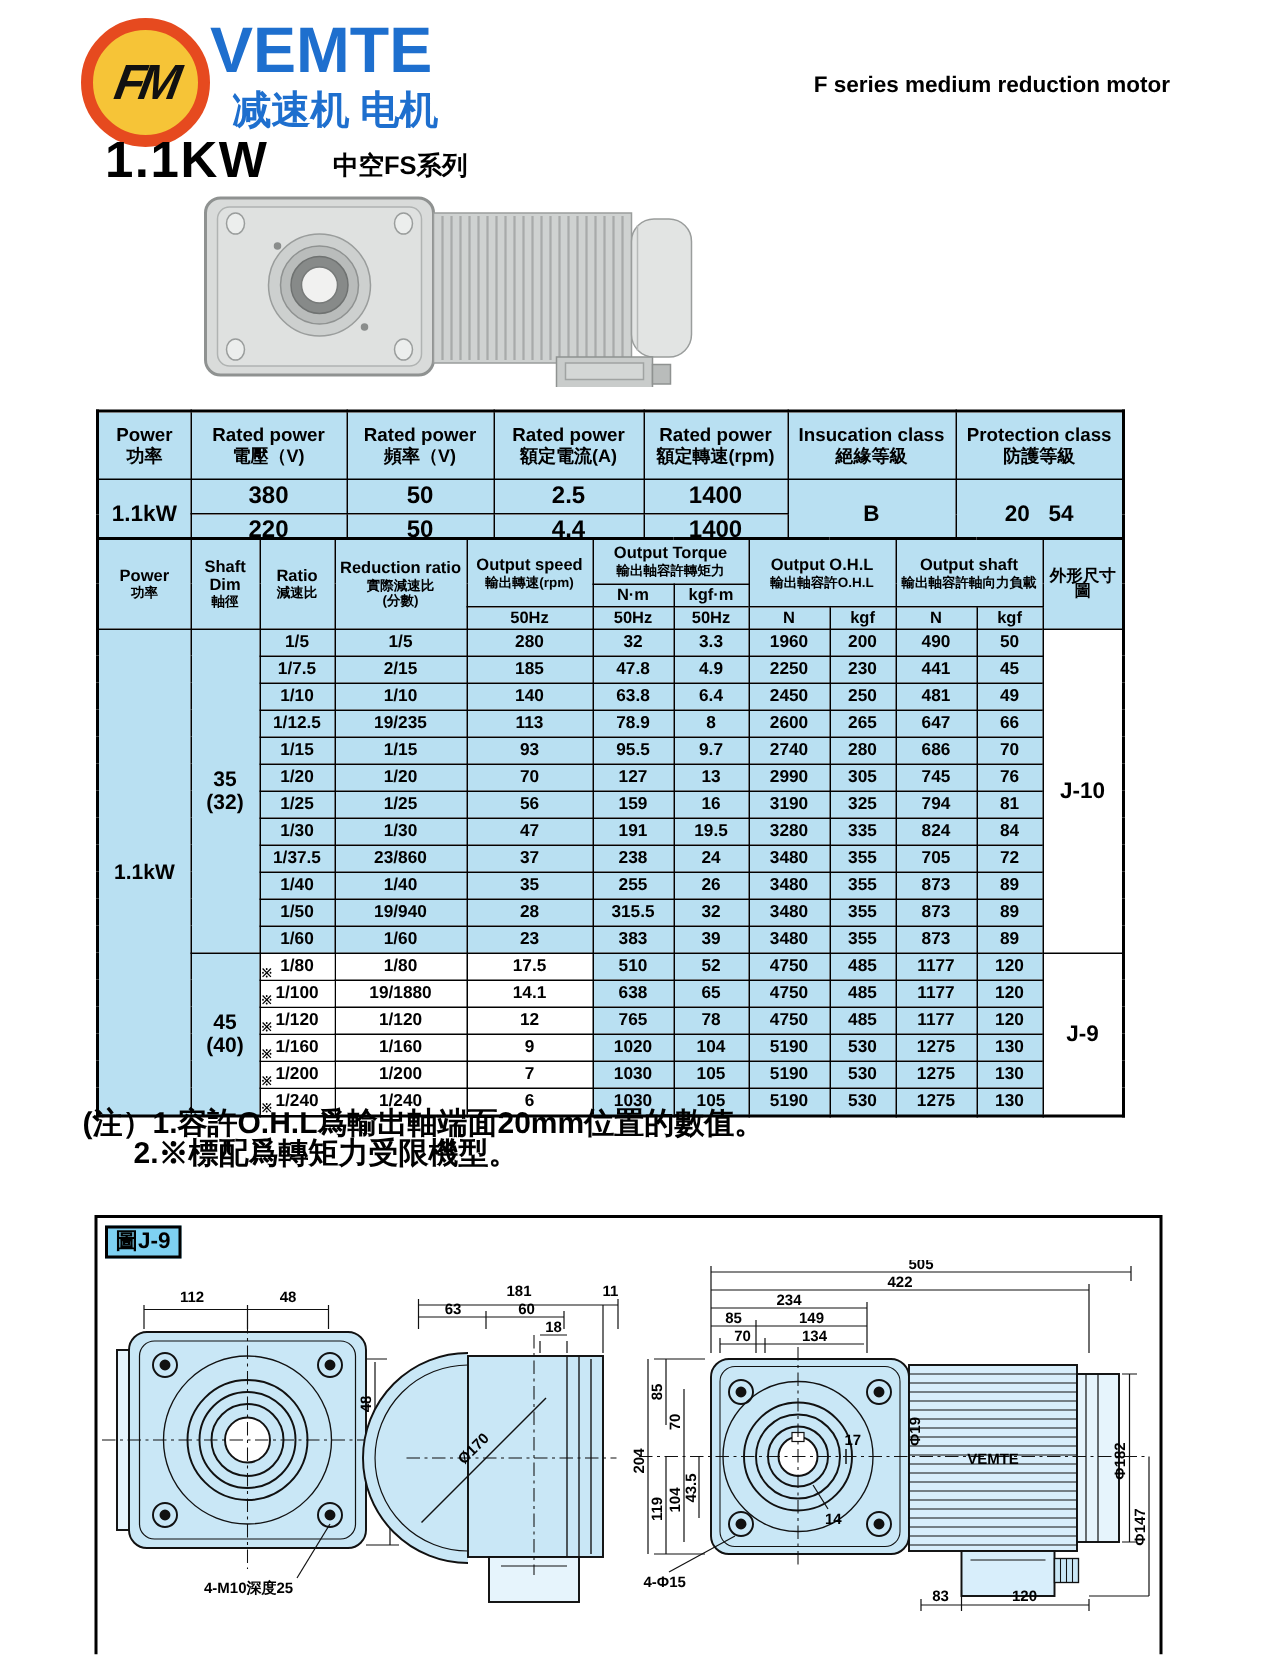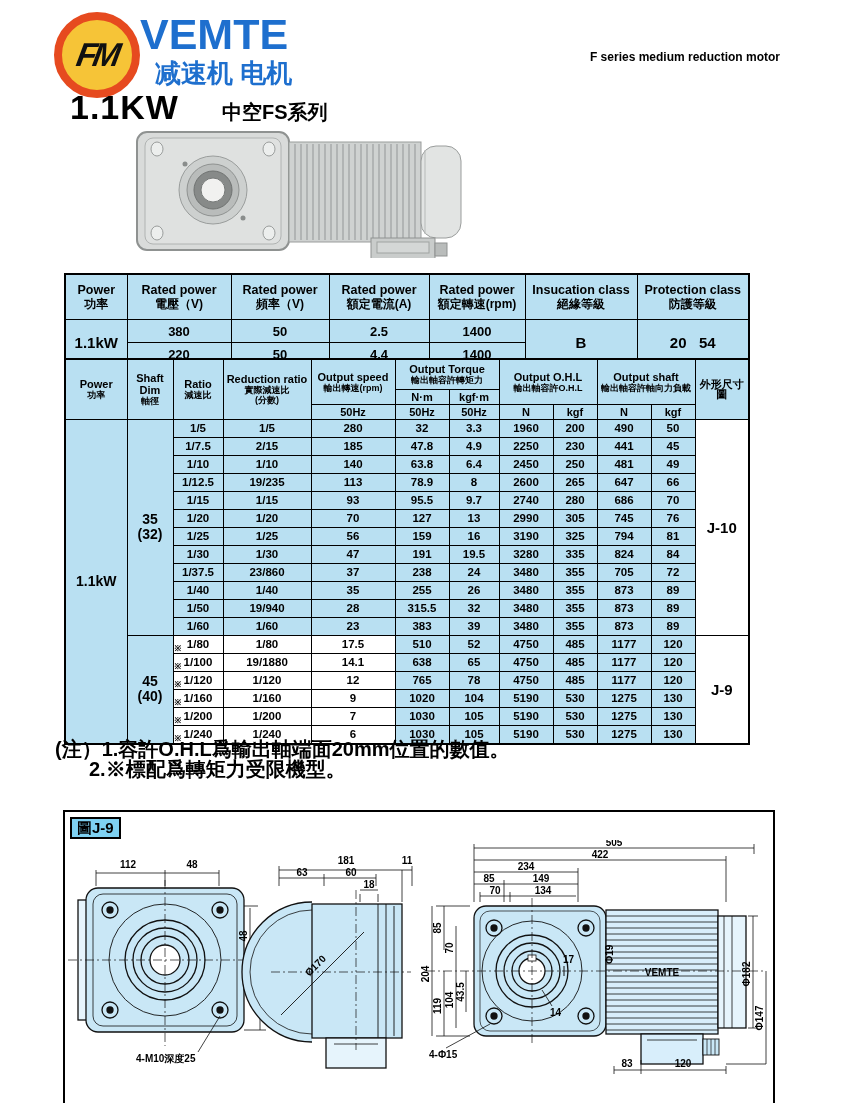--- a/index.html
+++ b/index.html
@@ -7,32 +7,32 @@
         font-family:"Liberation Sans",sans-serif;color:#000;}
   
   .logo{position:absolute;left:54px;top:12px;width:86px;height:86px;border-radius:50%;
         background:#f6c437;border:8px solid #e64a1f;box-sizing:border-box;
         display:flex;align-items:center;justify-content:center;}
   .logo span{font-weight:bold;font-style:italic;font-size:33px;color:#111;
         letter-spacing:-4px;transform:skewX(-10deg);}
   .wordmark{position:absolute;left:140px;top:10px;font-size:43px;font-weight:bold;color:#1e6fce;}
   .wordsub{position:absolute;left:155px;top:56px;font-size:26px;font-weight:bold;color:#1e6fce;}
   .rtitle{position:absolute;left:380px;top:48px;width:400px;text-align:right;font-weight:bold;}
-  .rtitle .l1{font-size:12px;line-height:18px;}
+  .rtitle .l1{font-size:15px;line-height:18px;}
   .rtitle .l2{font-size:13.5px;line-height:16px;}
   .kw{position:absolute;left:70px;top:88px;font-size:34px;font-weight:bold;letter-spacing:1px;}
-  .series{position:absolute;left:222px;top:99px;font-size:20px;font-weight:bold;}
+  .series{position:absolute;left:222px;top:99px;font-size:17px;font-weight:bold;}
   .photo{position:absolute;left:125px;top:126px;}
   
   table{border-collapse:collapse;table-layout:fixed;position:absolute;background:#fff;}
   th,td{border:1.5px solid #000;background:#b9e0f2;font-weight:bold;text-align:center;
         padding:0;vertical-align:middle;overflow:hidden;}
   .t1{left:64px;top:273px;width:684px;border:2px solid #000;}
   .t1 th{height:44px;font-size:12.5px;line-height:14px;}
-  .t1 td{height:22px;font-size:13px;}
+  .t1 td{height:22px;font-size:16px;}
   .t1 .zh{display:block;font-size:12px;font-weight:bold;}
   .t1 .big{font-size:15px;}
   .pre{white-space:pre;}
   .t2{left:64px;top:358px;width:684px;border:2px solid #000;}
   .t2 th{font-size:11px;line-height:12px;}
   .t2 th .zh{display:block;font-size:9px;line-height:10px;}
   .t2 .h1{height:30px;}
   .t2 .h2{height:15px;font-size:10.5px;}
   .t2 .h3{height:15px;font-size:10.5px;padding-left:16px;}
   .t2 td{height:17px;font-size:11.5px;}

